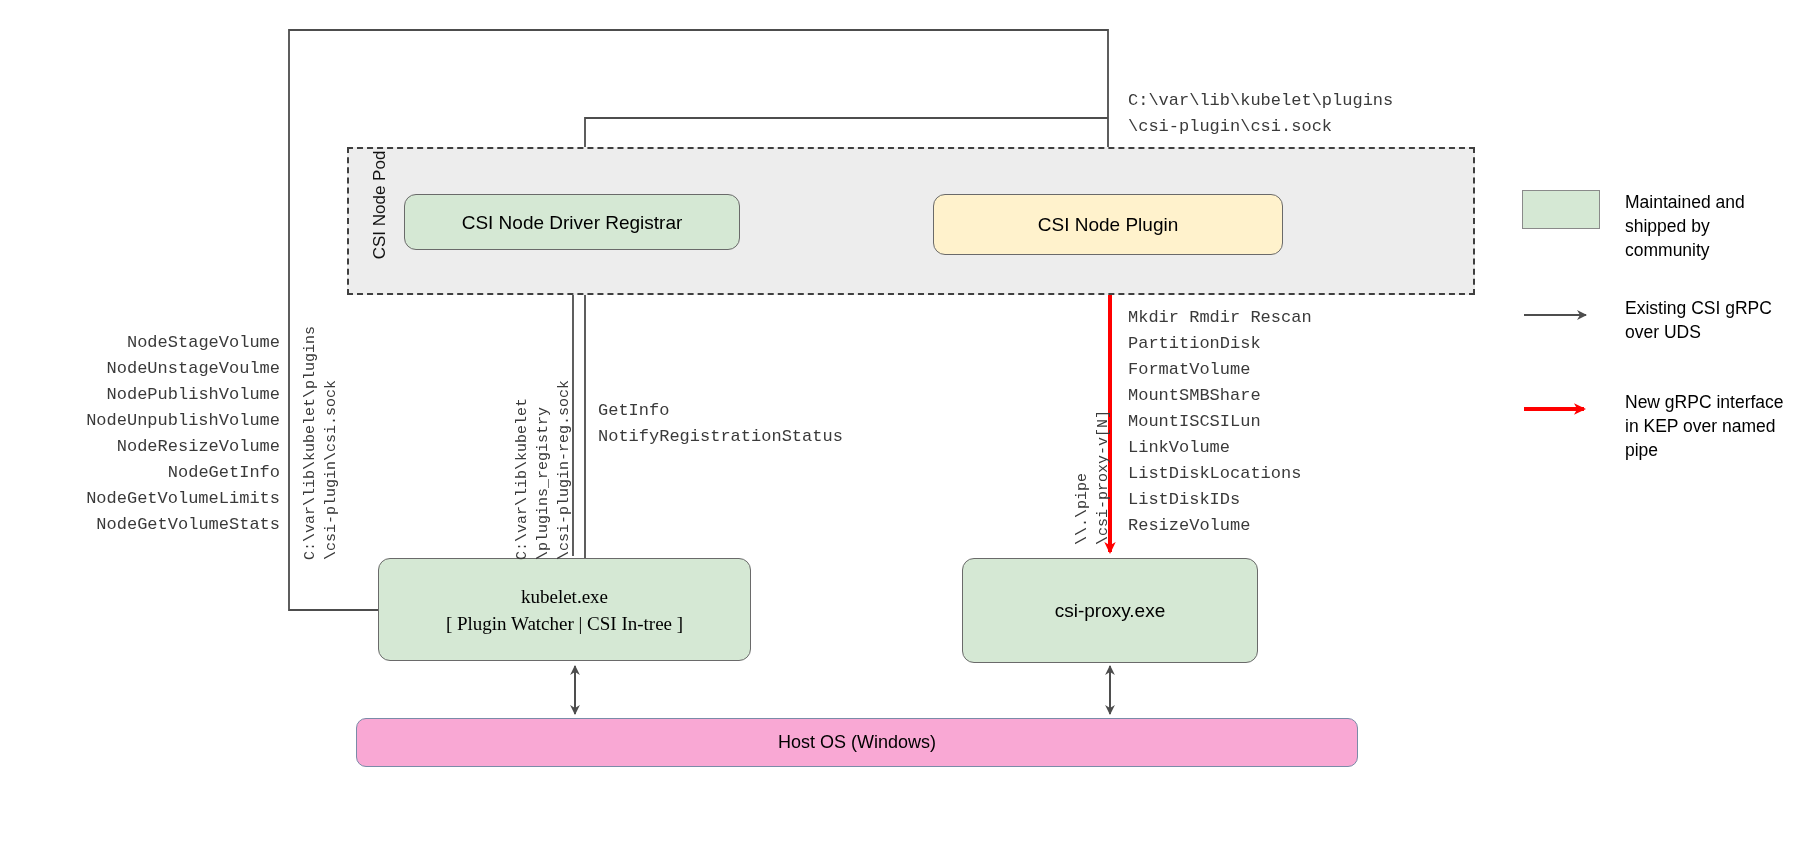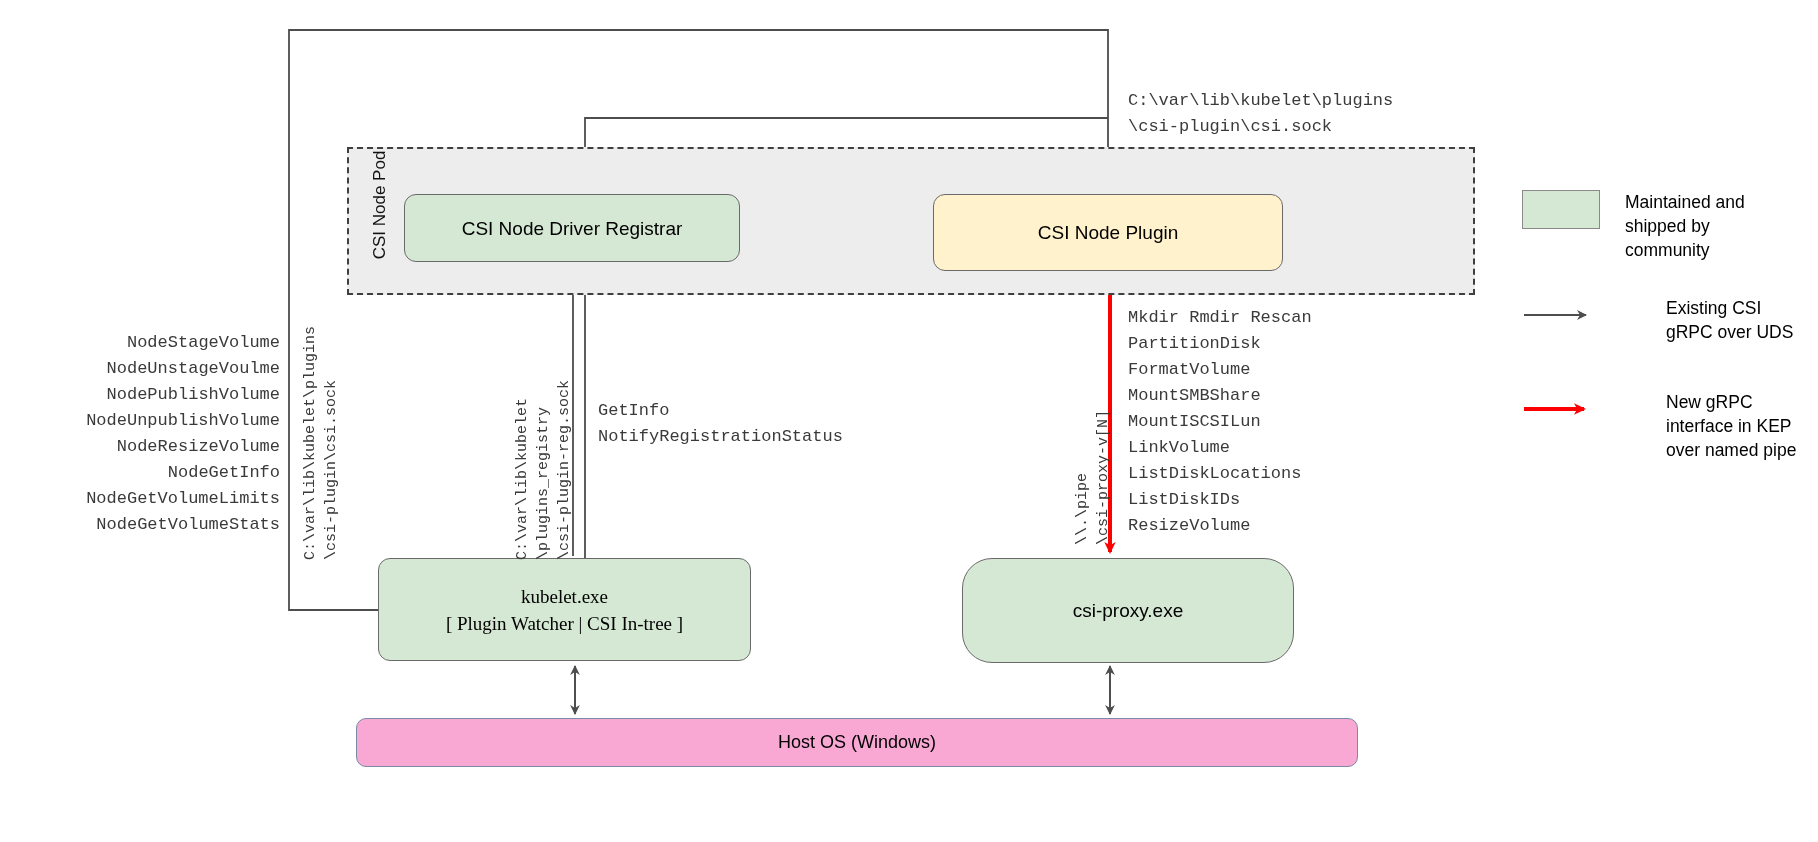--- a/index.html
+++ b/index.html
@@ -27,24 +27,24 @@
   
   .node{
     position:absolute;box-sizing:border-box;border:1.6px solid #6a6a6a;border-radius:12px;
     display:flex;align-items:center;justify-content:center;flex-direction:column;
     font-size:19px;color:#000;text-align:center;line-height:27px;
   }
   .green{background:#d5e8d4;}
   .yellow{background:#fff2cc;}
   .blue{background:#f9a8d4;border-color:#7a8ba8;}
 
-  #registrar{left:404px;top:194px;width:336px;height:68px;text-align:center;}
-  #nodeplugin{left:933px;top:194px;width:350px;height:77px;}
+  #registrar{left:404px;top:194px;width:336px;height:56px;text-align:center;}
+  #nodeplugin{left:933px;top:194px;width:350px;height:61px;}
   #kubelet{left:378px;top:558px;width:373px;height:103px;font-family:Liberation Serif, serif;}
-  #csiproxy{left:962px;top:558px;width:332px;height:105px;border-radius:30px;}
+  #csiproxy{left:962px;top:558px;width:296px;height:105px;}
   #hostos{left:356px;top:718px;width:1002px;height:49px;border-radius:10px;font-size:18px;}
 
   
   .txtblock{position:absolute;white-space:pre;}
 
   #getplugininfo{
     left:388px;top:113px;font-family:"Liberation Mono", monospace;font-size:19px;
     color:#3a3a3a;letter-spacing:0.5px;
   }
   #getplugininfo .squiggle{
@@ -78,21 +78,21 @@
   .legend-row{display:flex;align-items:flex-start;margin-bottom:34px;padding-left:24px;}
   .legend-swatch{
     width:78px;height:39px;border:1.6px solid #8a8a8a;box-sizing:border-box;
     flex:0 0 auto;margin-right:25px;
   }
   .legend-swatch.green{background:#d5e8d4;}
   .legend-swatch.yellow{background:#fff2cc;}
   .legend-arrowbox{width:78px;height:39px;flex:0 0 auto;margin-right:25px;position:relative;}
   .legend-text{font-size:17.5px;line-height:24px;color:#000;}
   #legend-arrows{margin-top:16px;}
-  #legend-arrows .legend-row{margin-bottom:46px;gap:41px;}
+  #legend-arrows .legend-row{margin-bottom:46px;}
 </style>
 </head>
 <body>
 
 <div id="canvas">
 
   <svg class="layer" viewBox="0 0 1818 842">
     <defs>
       <marker id="gArrow" markerWidth="11" markerHeight="11" refX="9" refY="5.5" orient="auto" markerUnits="userSpaceOnUse">
         <path d="M0,0.6 L10,5.5 L0,10.4 L3,5.5 Z" fill="#4d4d4d"></path>

